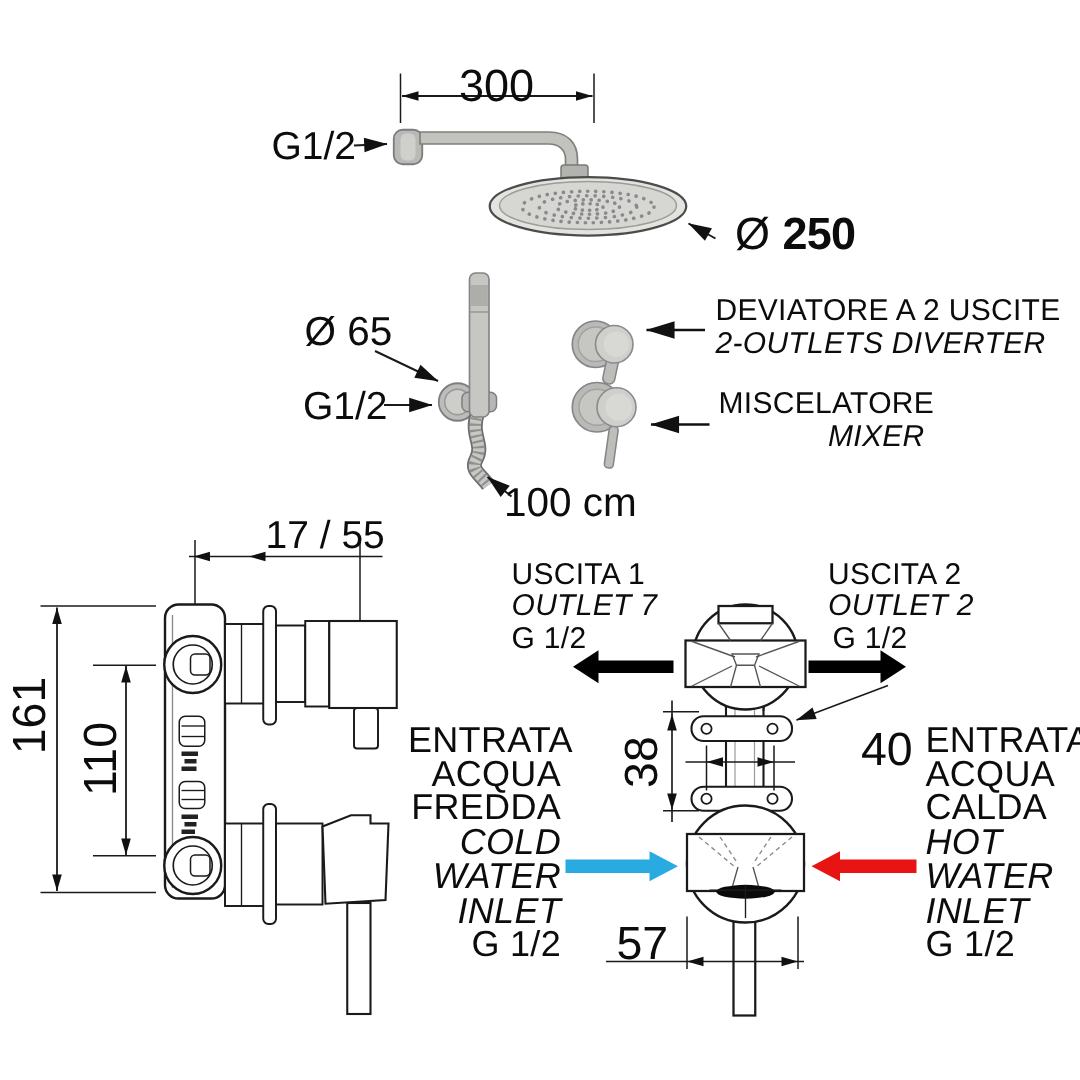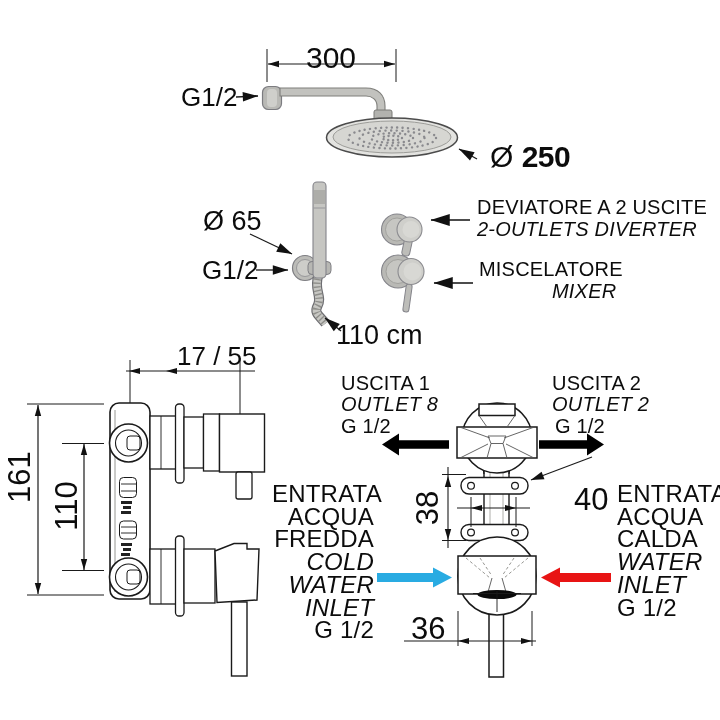--- a/index.html
+++ b/index.html
@@ -221,53 +221,54 @@
     <polygon fill="#E81414" points="541,577.5 560,567.5 560,573 611,573 611,582 560,582 560,587.5"></polygon>
   </g>
 </svg>
 
 <div class="lbl f30 ctr" style="left:271px;top:42px;width:120px;">300</div>
 <div class="lbl f26" style="left:181px;top:84px;">G1/2</div>
 <div class="lbl f30" style="left:478px;top:141px;margin-left:12px;"><span>Ø </span><span class="b" style="letter-spacing:-0.5px;">250</span></div>
 
 <div class="lbl f27" style="left:203px;top:207px;">Ø 65</div>
 <div class="lbl f26" style="left:202px;top:257px;">G1/2</div>
-<div class="lbl f27" style="left:336px;top:321px;">110 cm</div>
+<div class="lbl f27" style="left:336px;top:321px;">100 cm</div>
 
 <div class="lbl f20" style="left:477px;top:197px;">DEVIATORE A 2 USCITE</div>
 <div class="lbl f20 it" style="left:477px;top:219px;">2-OUTLETS DIVERTER</div>
 <div class="lbl f20" style="left:479px;top:259px;text-align:right;">MISCELATORE</div>
 <div class="lbl f20 it" style="left:508px;top:281px;margin-left:44px;">MIXER</div>
 
 <div class="lbl f26" style="left:177px;top:343px;">17 / 55</div>
 <div class="lbl f31 ctr rot" style="left:-20px;top:461px;width:80px;height:32px;">161</div>
 <div class="lbl f31 ctr rot" style="left:27px;top:490px;width:80px;height:32px;">110</div>
 
 <div class="lbl f20 rt" style="left:341px;top:373px;width:100px;">USCITA 1</div>
-<div class="lbl f20 rt it" style="left:341px;top:394px;width:100px;">OUTLET 8</div>
+<div class="lbl f20 rt it" style="left:341px;top:394px;width:100px;">OUTLET 7</div>
 <div class="lbl f20 rt" style="left:341px;top:416px;width:100px;">G 1/2</div>
 
 <div class="lbl f20" style="left:552px;top:373px;">USCITA 2</div>
 <div class="lbl f20 it" style="left:552px;top:394px;">OUTLET 2</div>
 <div class="lbl f20" style="left:555px;top:416px;">G 1/2</div>
 
 <div class="blk rt" style="left:272px;top:483px;width:102px;text-align:right;">
   <div>ENTRATA</div>
   <div>ACQUA</div>
   <div>FREDDA</div>
   <div class="it">COLD</div>
   <div class="it">WATER</div>
   <div class="it">INLET</div>
   <div>G 1/2</div>
 </div>
 
 <div class="blk" style="left:617px;top:483px;width:100px;">
   <div>ENTRATA</div>
   <div>ACQUA</div>
   <div>CALDA</div>
+  <div class="it">HOT</div>
   <div class="it">WATER</div>
   <div class="it">INLET</div>
   <div>G 1/2</div>
 </div>
 
 <div class="lbl f31 ctr rot" style="left:394px;top:491px;width:70px;height:34px;">38</div>
 <div class="lbl f31" style="left:534px;top:484px;margin-left:40px;">40</div>
-<div class="lbl f31" style="left:411px;top:613px;">36</div>
+<div class="lbl f31" style="left:411px;top:613px;">57</div>
 
 </body></html>

